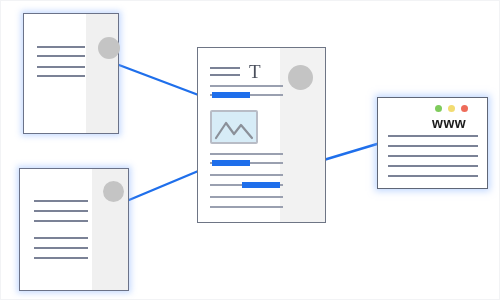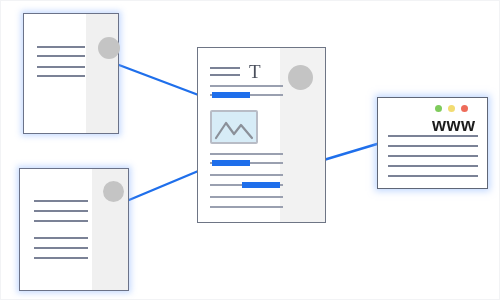--- a/index.html
+++ b/index.html
@@ -100,21 +100,21 @@
   }
   .dot {
     position: absolute;
     width: 7px; height: 7px;
     border-radius: 50%;
   }
   #www {
     position: absolute;
     font-family: "Liberation Sans", sans-serif;
     font-weight: bold;
-    font-size: 18px;
+    font-size: 14px;
     letter-spacing: 0.5px;
     color: #1c1c1c;
     line-height: 1;
     text-align: right;
   }
 </style>
 </head>
 <body>
 
 <div id="canvas">

